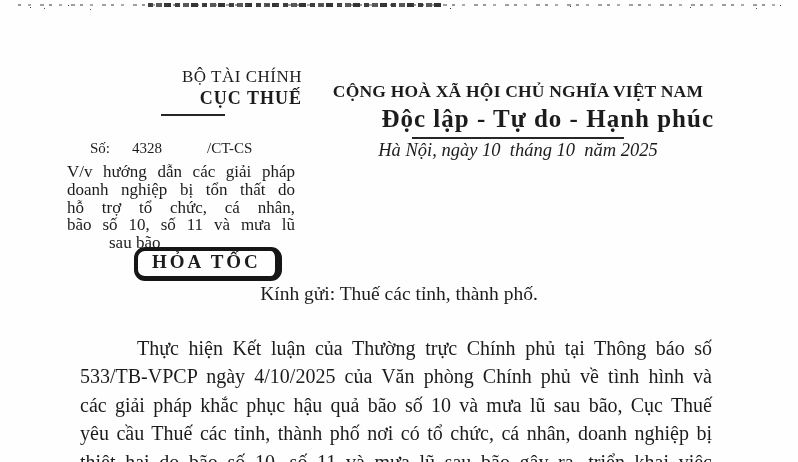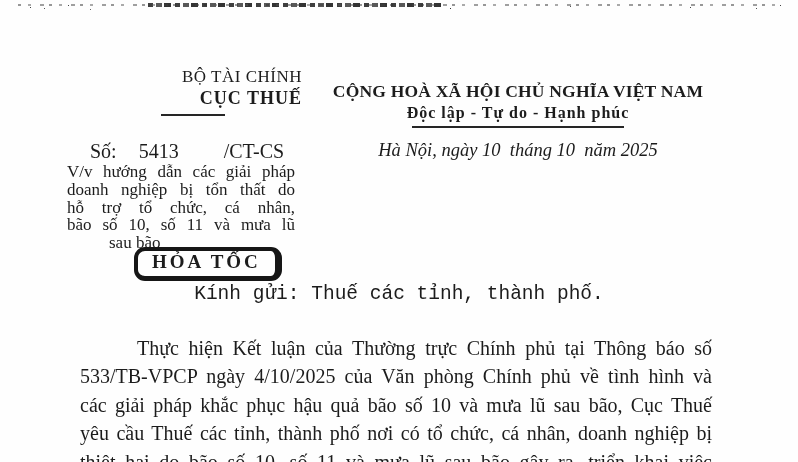--- a/index.html
+++ b/index.html
@@ -21,39 +21,39 @@
     box-shadow:14px 1px 0 #555, 38px -2px 0 #444, 60px 2px 0 #666, 420px 1px 0 #333,
     540px -1px 0 #555, 660px 0 0 #444, 726px 1px 0 #555, 750px -2px 0 #444;}
 
   .header-left{position:absolute;left:84px;top:66px;width:218px;text-align:right;line-height:1.25;}
   .agency-parent{font-size:17px;letter-spacing:.5px;}
   .agency-name{font-size:18px;font-weight:bold;letter-spacing:1px;}
   .rule-left{width:64px;height:2px;background:#262626;margin:4px auto 0;}
 
   .header-right{position:absolute;left:322px;top:80px;width:392px;text-align:center;line-height:1.3;}
   .motto-1{font-size:17.5px;font-weight:bold;letter-spacing:.2px;white-space:nowrap;}
-  .motto-2{font-size:16px;font-weight:bold;letter-spacing:1px;}
+  .motto-2{font-size:25px;font-weight:bold;letter-spacing:1px;text-align:right;}
   .rule-right{width:212px;height:2px;background:#262626;margin:2px auto 0;}
 
-  .ref-line{position:absolute;left:90px;top:140px;font-size:20px;display:flex;}
+  .ref-line{position:absolute;left:90px;top:140px;font-size:15px;display:flex;}
   .ref-label{margin-right:22px;}
   .ref-number{margin-right:45px;}
 
   .date-line{position:absolute;left:322px;top:140px;width:392px;text-align:center;
     font-style:italic;font-size:18.5px;white-space:pre;}
 
   .subject{position:absolute;left:67px;top:163px;width:228px;font-size:17px;line-height:17.8px;}
   .subject-line{display:block;text-align:justify;text-align-last:justify;}
   .subject-line.last{text-align-last:left;margin-left:42px;}
 
   .stamp{position:absolute;left:134px;top:247px;
     border:4px solid #161616;border-right-width:7px;border-bottom-width:5px;border-radius:11px;
     padding:0 14px 3px;font-size:19px;font-weight:bold;letter-spacing:3px;white-space:nowrap;}
 
-  .salutation{position:absolute;left:0;right:0;top:283px;text-align:center;font-size:19.5px;font-family:Liberation Mono, monospace;}
+  .salutation{position:absolute;left:0;right:0;top:283px;text-align:center;font-size:19.5px;}
 
   .body-par{position:absolute;left:80px;top:334px;width:632px;
     font-size:20px;line-height:28.4px;text-align:justify;text-align-last:left;text-indent:57px;
     word-spacing:1.5px;}
 </style>
 </head>
 <body>
 
 <div class="page">
 
@@ -68,21 +68,21 @@
   </div>
 
   <div class="header-right">
     <div class="motto-1">CỘNG HOÀ XÃ HỘI CHỦ NGHĨA VIỆT NAM</div>
     <div class="motto-2">Độc lập - Tự do - Hạnh phúc</div>
     <div class="rule-right"></div>
   </div>
 
   <div class="ref-line">
     <span class="ref-label">Số:</span>
-    <span class="ref-number">5413</span>
+    <span class="ref-number">4328</span>
     <span class="ref-symbol">/CT-CS</span>
   </div>
 
   <div class="date-line">Hà Nội, ngày 10  tháng 10  năm 2025</div>
 
   <div class="subject">
     <span class="subject-line">V/v hướng dẫn các giải pháp</span>
     <span class="subject-line">doanh nghiệp bị tổn thất do</span>
     <span class="subject-line">hỗ trợ tổ chức, cá nhân,</span>
     <span class="subject-line">bão số 10, số 11 và mưa lũ</span>

